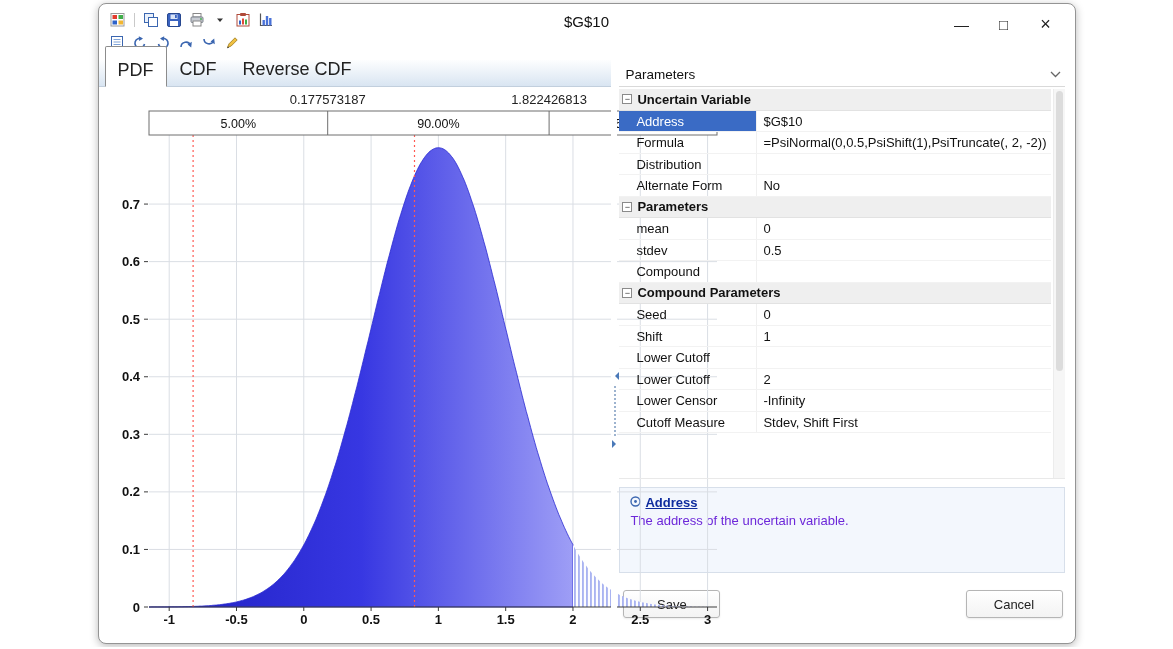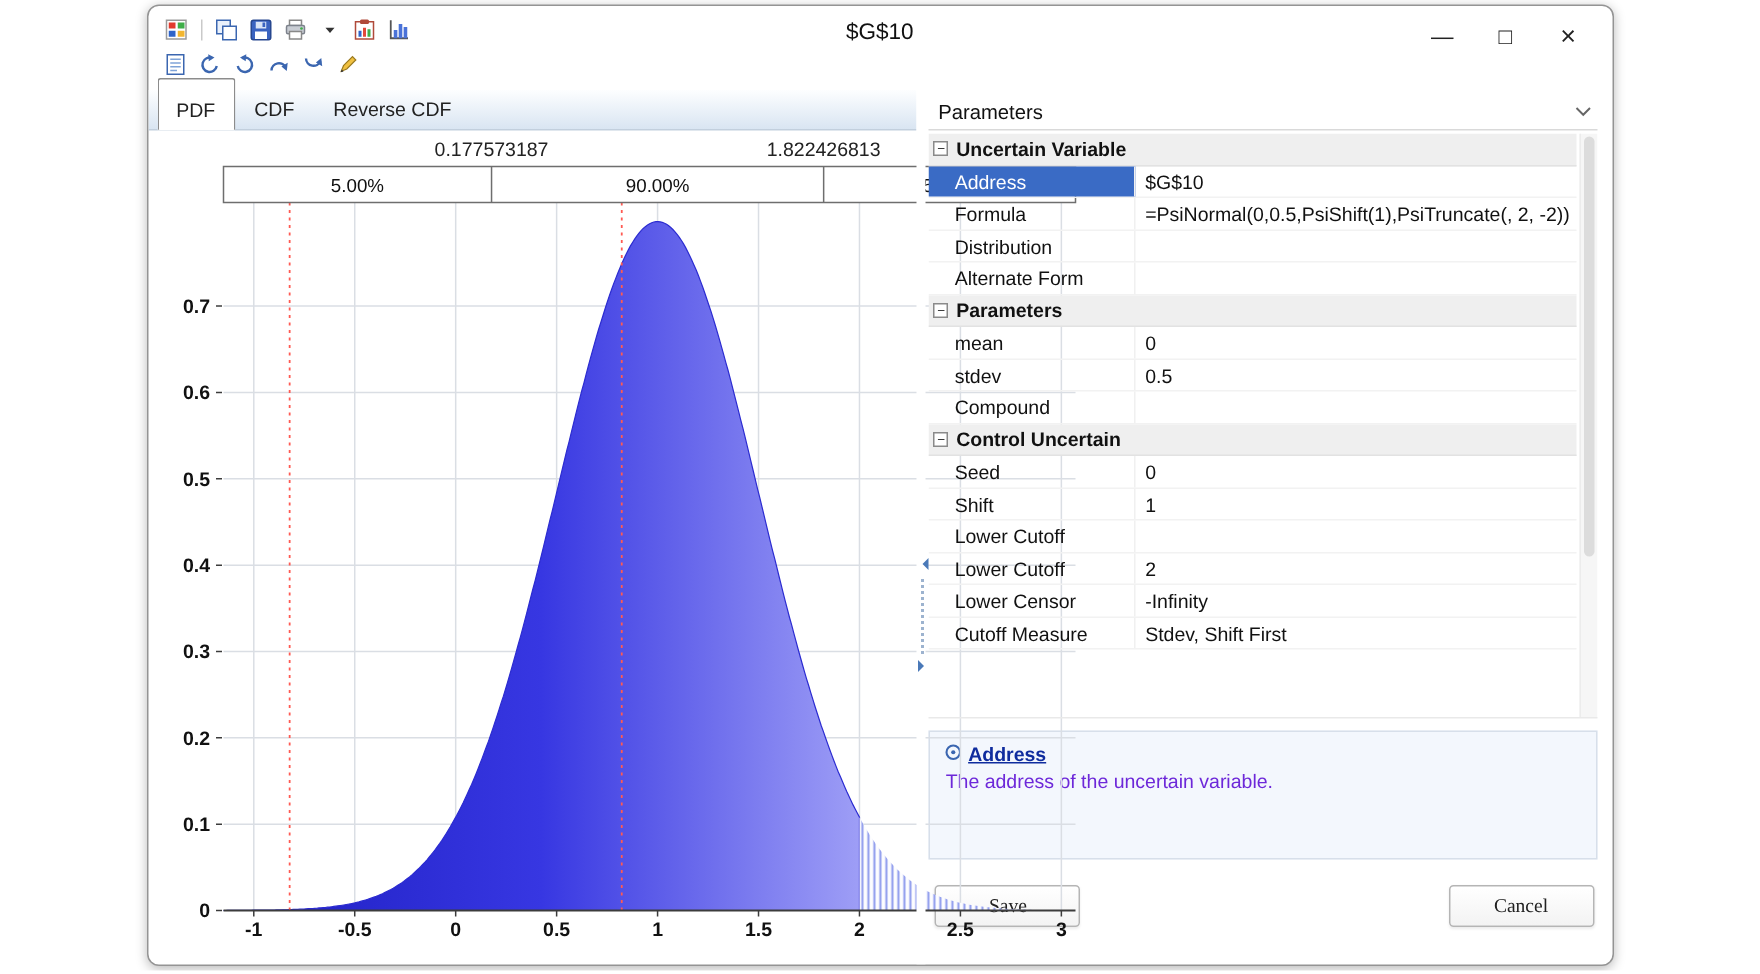--- a/index.html
+++ b/index.html
@@ -13,21 +13,21 @@
   .toolrow.r2{left:9px;top:30px}
   .tbtn{width:18px;height:18px;display:flex;align-items:center;justify-content:center;cursor:default}
   .tsep{width:1px;height:14px;background:#c9c9c9;margin:0 2px}
   .win-controls{position:absolute;top:5px;right:8px;display:flex}
   .wc{width:42px;height:30px;display:flex;align-items:center;justify-content:center;font-size:15px;color:#222}
   .wc.close{font-size:18px}
   .content{display:flex;height:583px}
   .left-panel{width:640px;position:relative}
   .tab-strip{height:27px;background:linear-gradient(#fdfeff,#d9e5f2);border-bottom:1px solid #c2cfdd;
              display:flex;align-items:flex-end;padding-left:6px}
-  .tab{padding:13px 12px 5px;font-size:13px;color:#222;border:1px solid transparent;white-space:nowrap}
+  .tab{padding:13px 12px 5px;font-size:18px;color:#222;border:1px solid transparent;white-space:nowrap}
   .tab.active{background:#fff;border:1px solid #8c8c8c;border-bottom-color:#fff;margin-bottom:-1px;border-radius:2px 2px 0 0}
   .chart-area{position:absolute;top:31px;left:6px;right:2px;bottom:4px}
   svg text{font-family:"Liberation Sans",sans-serif}
   .splitter{width:8px;position:relative;background:#fff}
   .splitter .dots{position:absolute;left:3px;top:326px;height:50px;border-left:2px dotted #9db3cf}
   .arr{position:absolute;width:0;height:0;border:4px solid transparent}
   .arrL{top:312px;left:0;border-right-color:#4a79b8}
   .arrR{top:380px;left:1px;border-left-color:#4a79b8}
   .right-panel{flex:1;display:flex;flex-direction:column;padding:2px 10px 0 2px}
   .params-header{height:25px;display:flex;align-items:center;justify-content:space-between;
@@ -40,21 +40,21 @@
   .pg-label{width:138px;padding:3px 4px 0 17px;color:#111;border-right:1px solid #f0f0f0;white-space:nowrap;overflow:hidden}
   .pg-value{flex:1;padding:3px 4px 0 6px;white-space:nowrap;overflow:hidden}
   .pg-row.sel .pg-label{background:#3a6bc5;color:#fff}
   .pg-scrollbar{position:absolute;right:0;top:0;bottom:0;width:12px;background:#f6f6f6;border-left:1px solid #ececec}
   .pg-thumb{position:absolute;left:2px;right:2px;top:2px;height:72%;background:#dcdcdc;border-radius:5px}
   .help-box{margin-top:8px;height:86px;background:#f3f7fd;border:1px solid #d7dfea;padding:7px 10px;font-size:13px}
   .help-title{color:#0f2c9e;font-weight:bold;text-decoration:underline;display:inline-block;margin-left:4px;cursor:pointer}
   .help-text{color:#6d28d9;margin-top:3px}
   .buttons-row{display:flex;justify-content:space-between;padding:17px 2px 0 4px}
   .btn{min-width:97px;height:28px;background:linear-gradient(#ffffff,#f3f3f3);border:1px solid #b5b5b5;
-       border-radius:3px;font-size:13px;color:#222;box-shadow:0 1px 2px rgba(0,0,0,.08);font-family:Liberation Serif, serif}
+       border-radius:3px;font-size:13px;color:#222;box-shadow:0 1px 2px rgba(0,0,0,.08);font-family:Liberation Sans, sans-serif}
 </style>
 </head>
 <body>
 
 <div class="window">
   <div class="titlebar">
     <div class="toolrow r1">
         <span class="tbtn">
           <svg width="16" height="16">
             <rect x="1" y="1.5" width="13" height="12.5" fill="#fff" stroke="#9a9a9a"></rect>
@@ -275,40 +275,41 @@
           </div>
           <div class="pg-row">
             <div class="pg-label">Formula</div>
             <div class="pg-value">=PsiNormal(0,0.5,PsiShift(1),PsiTruncate(, 2, -2))</div>
           </div>
           <div class="pg-row">
             <div class="pg-label">Distribution</div>
           </div>
           <div class="pg-row">
             <div class="pg-label">Alternate Form</div>
+            <div class="pg-value">No</div>
           </div>
           <div class="pg-group">
             <span class="exp">−</span>
             <span>Parameters</span>
           </div>
           <div class="pg-row">
             <div class="pg-label">mean</div>
             <div class="pg-value">0</div>
           </div>
           <div class="pg-row">
             <div class="pg-label">stdev</div>
             <div class="pg-value">0.5</div>
           </div>
           <div class="pg-row">
             <div class="pg-label">Compound</div>
             <div class="pg-value"></div>
           </div>
           <div class="pg-group">
             <span class="exp">−</span>
-            <span>Control Uncertain</span>
+            <span>Compound Parameters</span>
           </div>
           <div class="pg-row">
             <div class="pg-label">Seed</div>
             <div class="pg-value">0</div>
           </div>
           <div class="pg-row">
             <div class="pg-label">Shift</div>
             <div class="pg-value">1</div>
           </div>
           <div class="pg-row">

